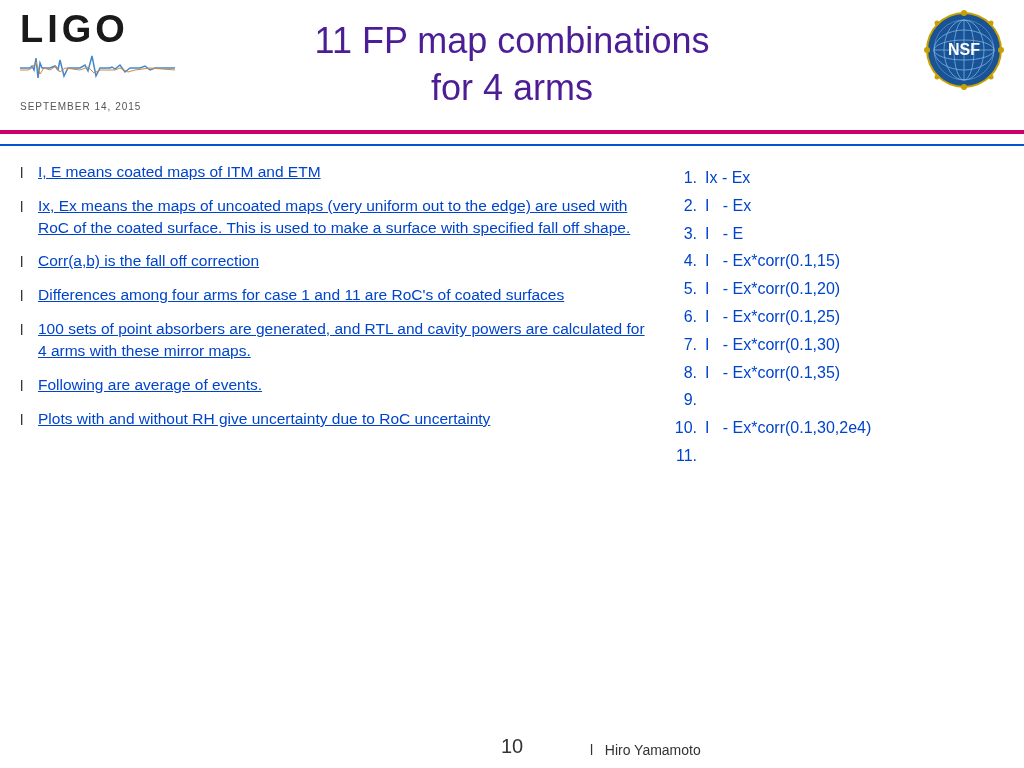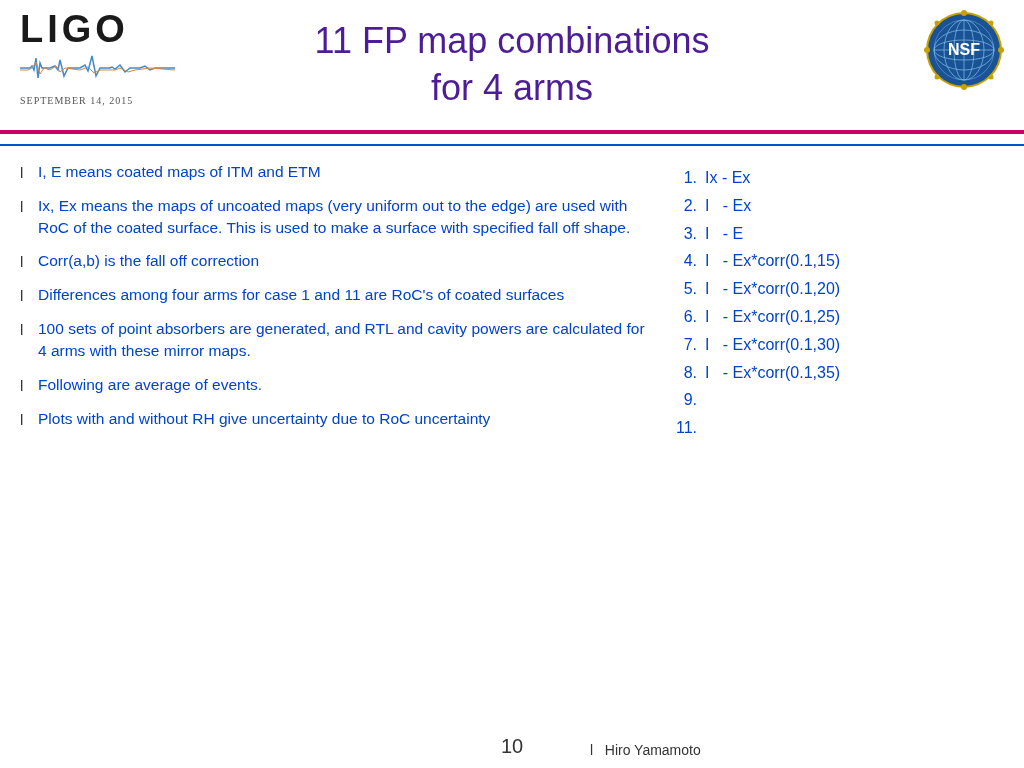--- a/index.html
+++ b/index.html
@@ -39,22 +39,21 @@
 
     .ligo-signal {
       width: 155px;
       height: 35px;
     }
 
     .ligo-date {
       font-size: 10px;
       color: #555;
       letter-spacing: 1px;
-      margin-top: 8px;
-      font-family: Liberation Serif, serif;
+      margin-top: 14px;
     }
 
     .logo-right {
       position: absolute;
       right: 20px;
       top: 10px;
     }
 
     .title-center {
       text-align: center;
@@ -103,20 +102,21 @@
 
     .bullet-marker {
       min-width: 18px;
       color: #333;
       font-size: 15px;
       margin-top: 1px;
     }
 
     .bullet-text {
       flex: 1;
+      text-decoration: underline;
     }
 
     
     .right-col {
       width: 340px;
       padding-top: 5px;
     }
 
     .numbered-list {
       list-style: none;
@@ -298,20 +298,24 @@
         <span>I &nbsp; - Ex*corr(0.1,30)</span>
       </li>
       <li>
         <span class="num">8.</span>
         <span>I &nbsp; - Ex*corr(0.1,35)</span>
       </li>
       <li>
         <span class="num">9.</span>
       </li>
       <li>
+        <span class="num">10.</span>
+        <span>I &nbsp; - Ex*corr(0.1,30,2e4)</span>
+      </li>
+      <li>
         <span class="num">11.</span>
       </li>
     </ol>
   </div>
 
 </div>
 
 <div class="footer">
   <span class="page-num">10</span>
 </div>

